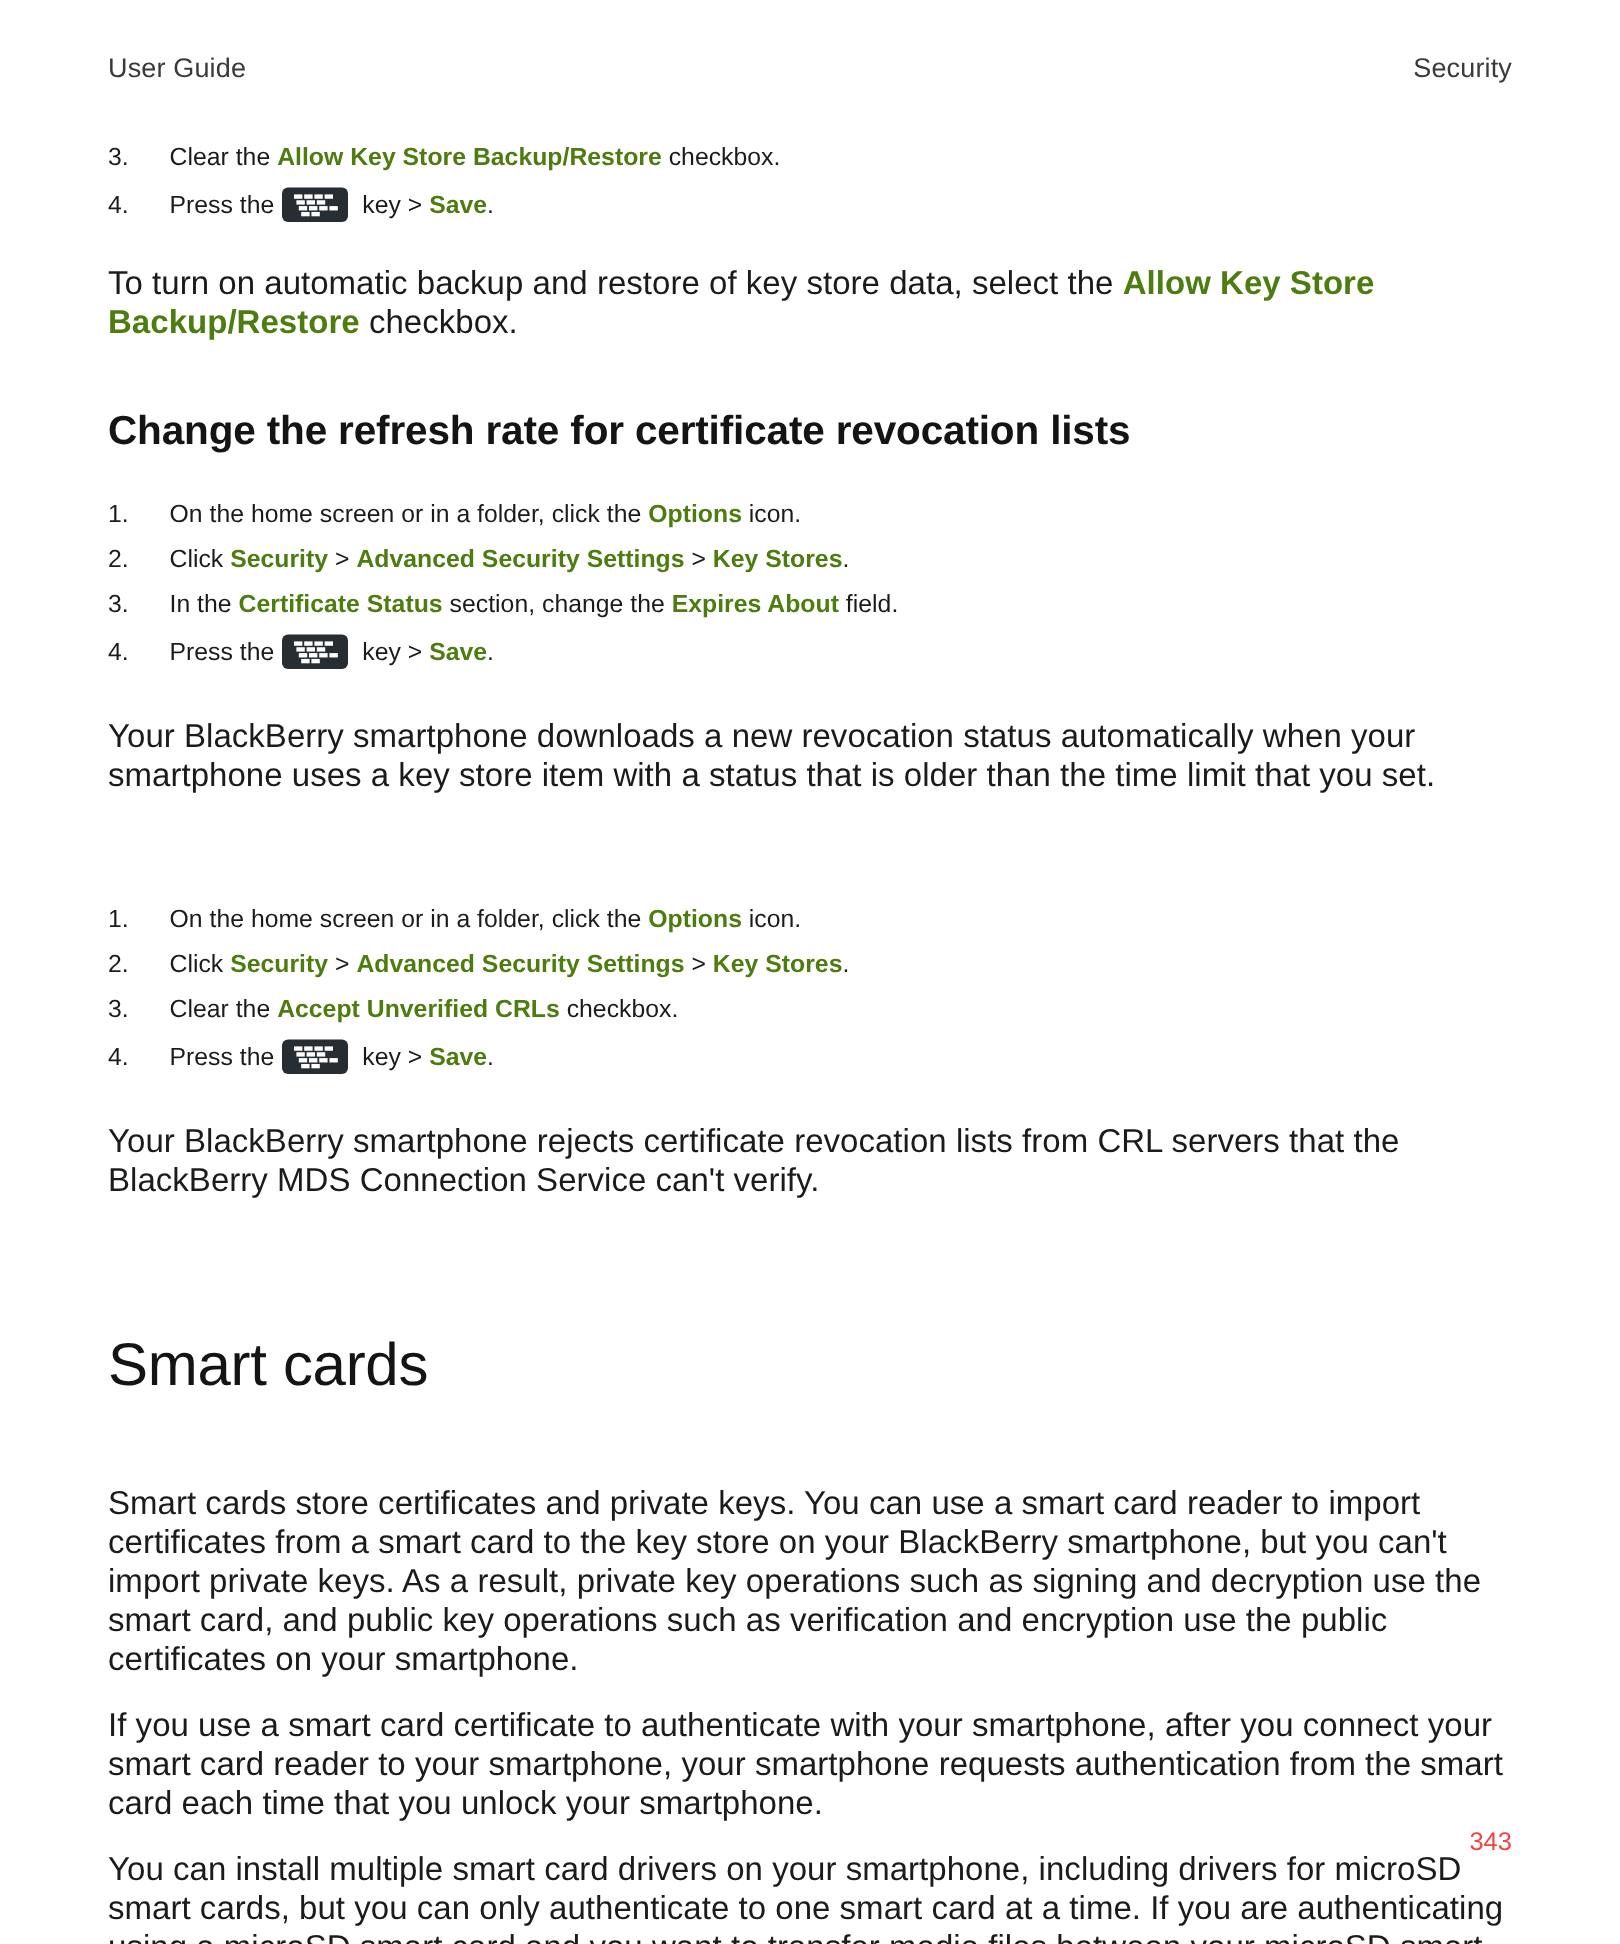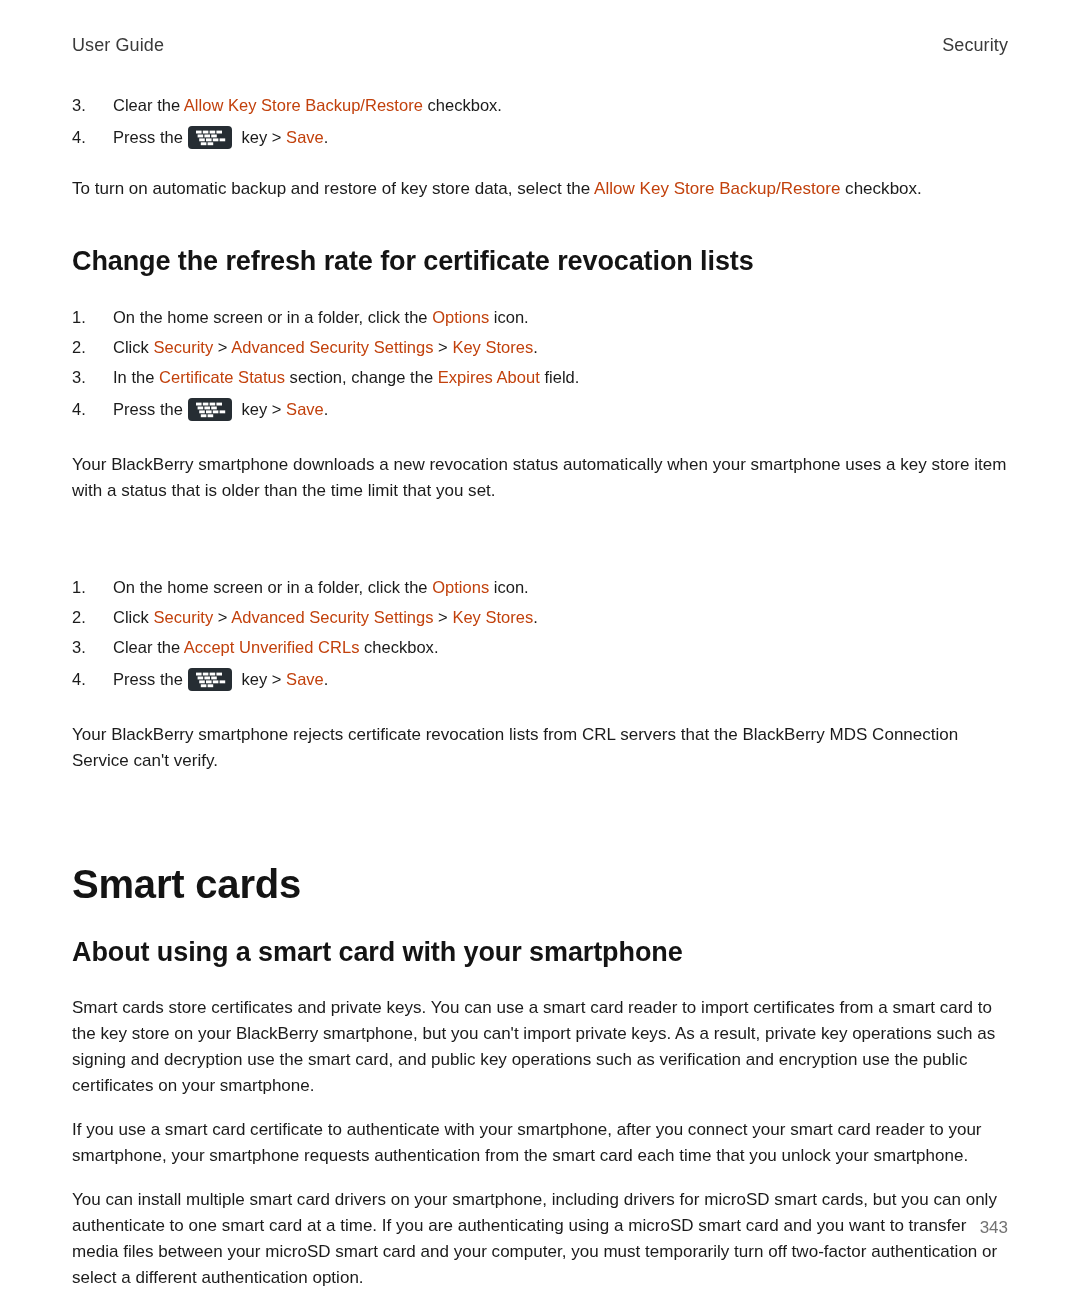--- a/index.html
+++ b/index.html
@@ -28,37 +28,37 @@
     justify-content: space-between;
     align-items: baseline;
     font-size: 18px;
     color: #3a3a3a;
     padding-top: 35px;
     letter-spacing: .1px;
   }
 
   h1.doc-title {
     font-size: 40px;
-    font-weight: 700;
+    font-weight: 400;
     line-height: 1.12;
     color: #141414;
     margin: 0;
     letter-spacing: -.2px;
   }
   h2.section-title {
     font-size: 27px;
     font-weight: 700;
     line-height: 1.18;
     color: #141414;
     margin: 0;
     letter-spacing: -.1px;
   }
 
   p.para {
-    font-size: 17px;
+    font-size: 22px;
     line-height: 26px;
     margin: 0;
     color: #1b1b1b;
     letter-spacing: .02px;
   }
 
   
   ol.steps {
     list-style: none;
     margin: 0;
@@ -80,21 +80,21 @@
     width: 26px;
     text-align: left;
     font-size: 16.5px;
     color: #1b1b1b;
   }
   ol.steps > li.has-key {
     line-height: 30px;
     margin-bottom: 2px;
   }
 
-  b, strong { font-weight: 400; color: #c2410c; }
+  b, strong { font-weight: 700; color: #4d7c0f; }
 
   
   .bb-key {
     display: inline-block;
     vertical-align: -6px;
     width: 44px;
     height: 23px;
     background: #262d33;
     border-radius: 4px;
     margin: 0 5px;
@@ -107,21 +107,21 @@
   .sp-30 { height: 30px; }
   .sp-36 { height: 36px; }
   .sp-44 { height: 44px; }
 
   
   .folio {
     position: absolute;
     right: 72px;
     bottom: 58px;
     font-size: 17px;
-    color: #737373;
+    color: #ef4444;
   }
 </style>
 </head>
 <body>
 
 <div class="page">
 
   <div class="running-head">
     <span>User Guide</span>
     <span>Security</span>
@@ -208,21 +208,20 @@
       <p class="para">Your BlackBerry smartphone rejects certificate revocation lists from CRL servers that the BlackBerry MDS Connection Service can't verify.</p>
       <div class="sp-44"></div>
     </div>
 
   <div class="sp-44"></div>
 
   <h1 class="doc-title">Smart cards</h1>
 
   <div class="sp-30"></div>
 
-  <h2 class="section-title">About using a smart card with your smartphone</h2>
 
   <div class="sp-26"></div>
 
   <div id="chapter-body">
       <p class="para">Smart cards store certificates and private keys. You can use a smart card reader to import certificates from a smart card to the key store on your BlackBerry smartphone, but you can't import private keys. As a result, private key operations such as signing and decryption use the smart card, and public key operations such as verification and encryption use the public certificates on your smartphone.</p>
       <div class="sp-18"></div>
       <p class="para">If you use a smart card certificate to authenticate with your smartphone, after you connect your smart card reader to your smartphone, your smartphone requests authentication from the smart card each time that you unlock your smartphone.</p>
       <div class="sp-18"></div>
       <p class="para">You can install multiple smart card drivers on your smartphone, including drivers for microSD smart cards, but you can only authenticate to one smart card at a time. If you are authenticating using a microSD smart card and you want to transfer media files between your microSD smart card and your computer, you must temporarily turn off two-factor authentication or select a different authentication option.</p>
     </div>

